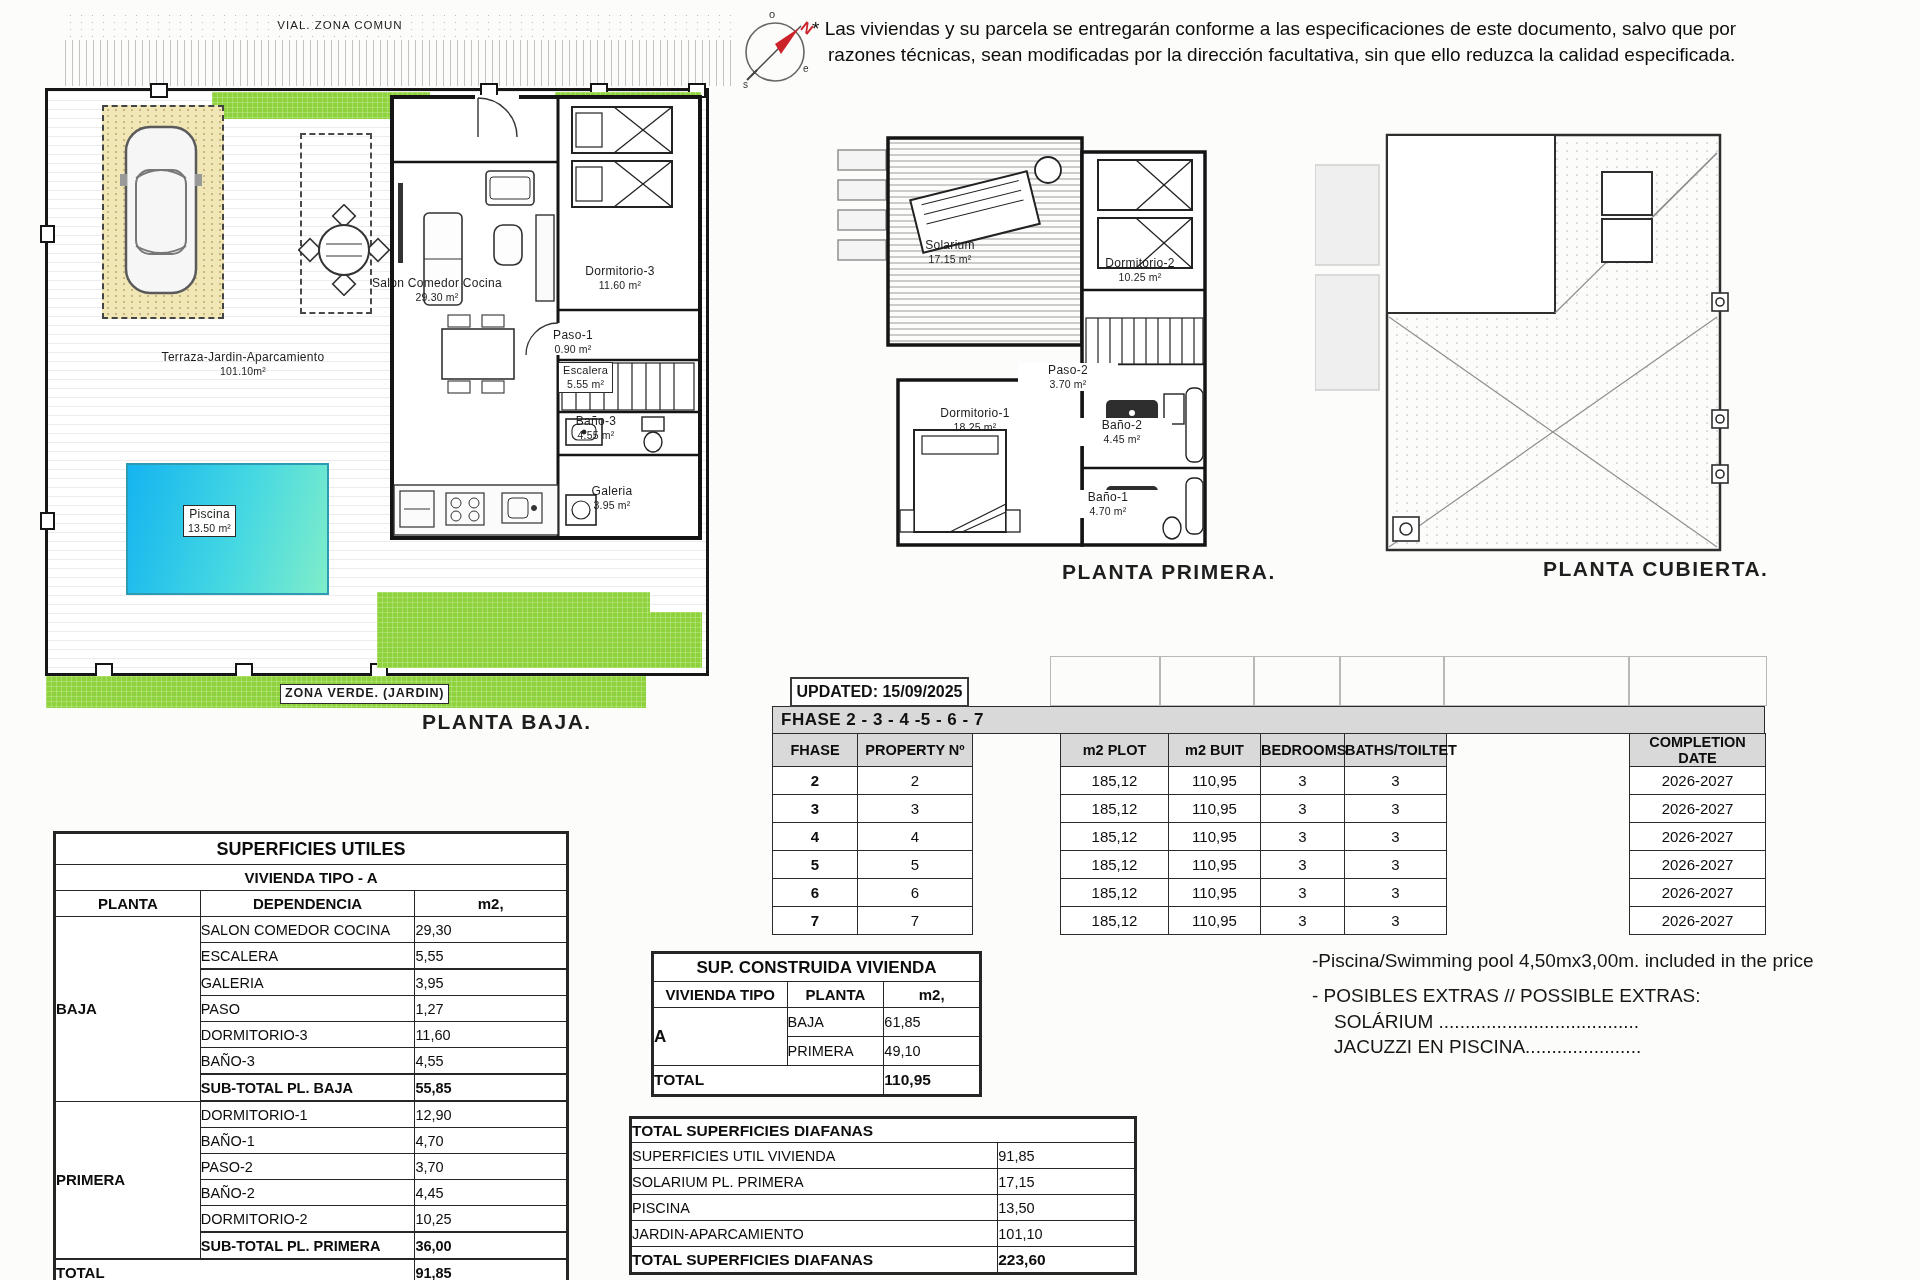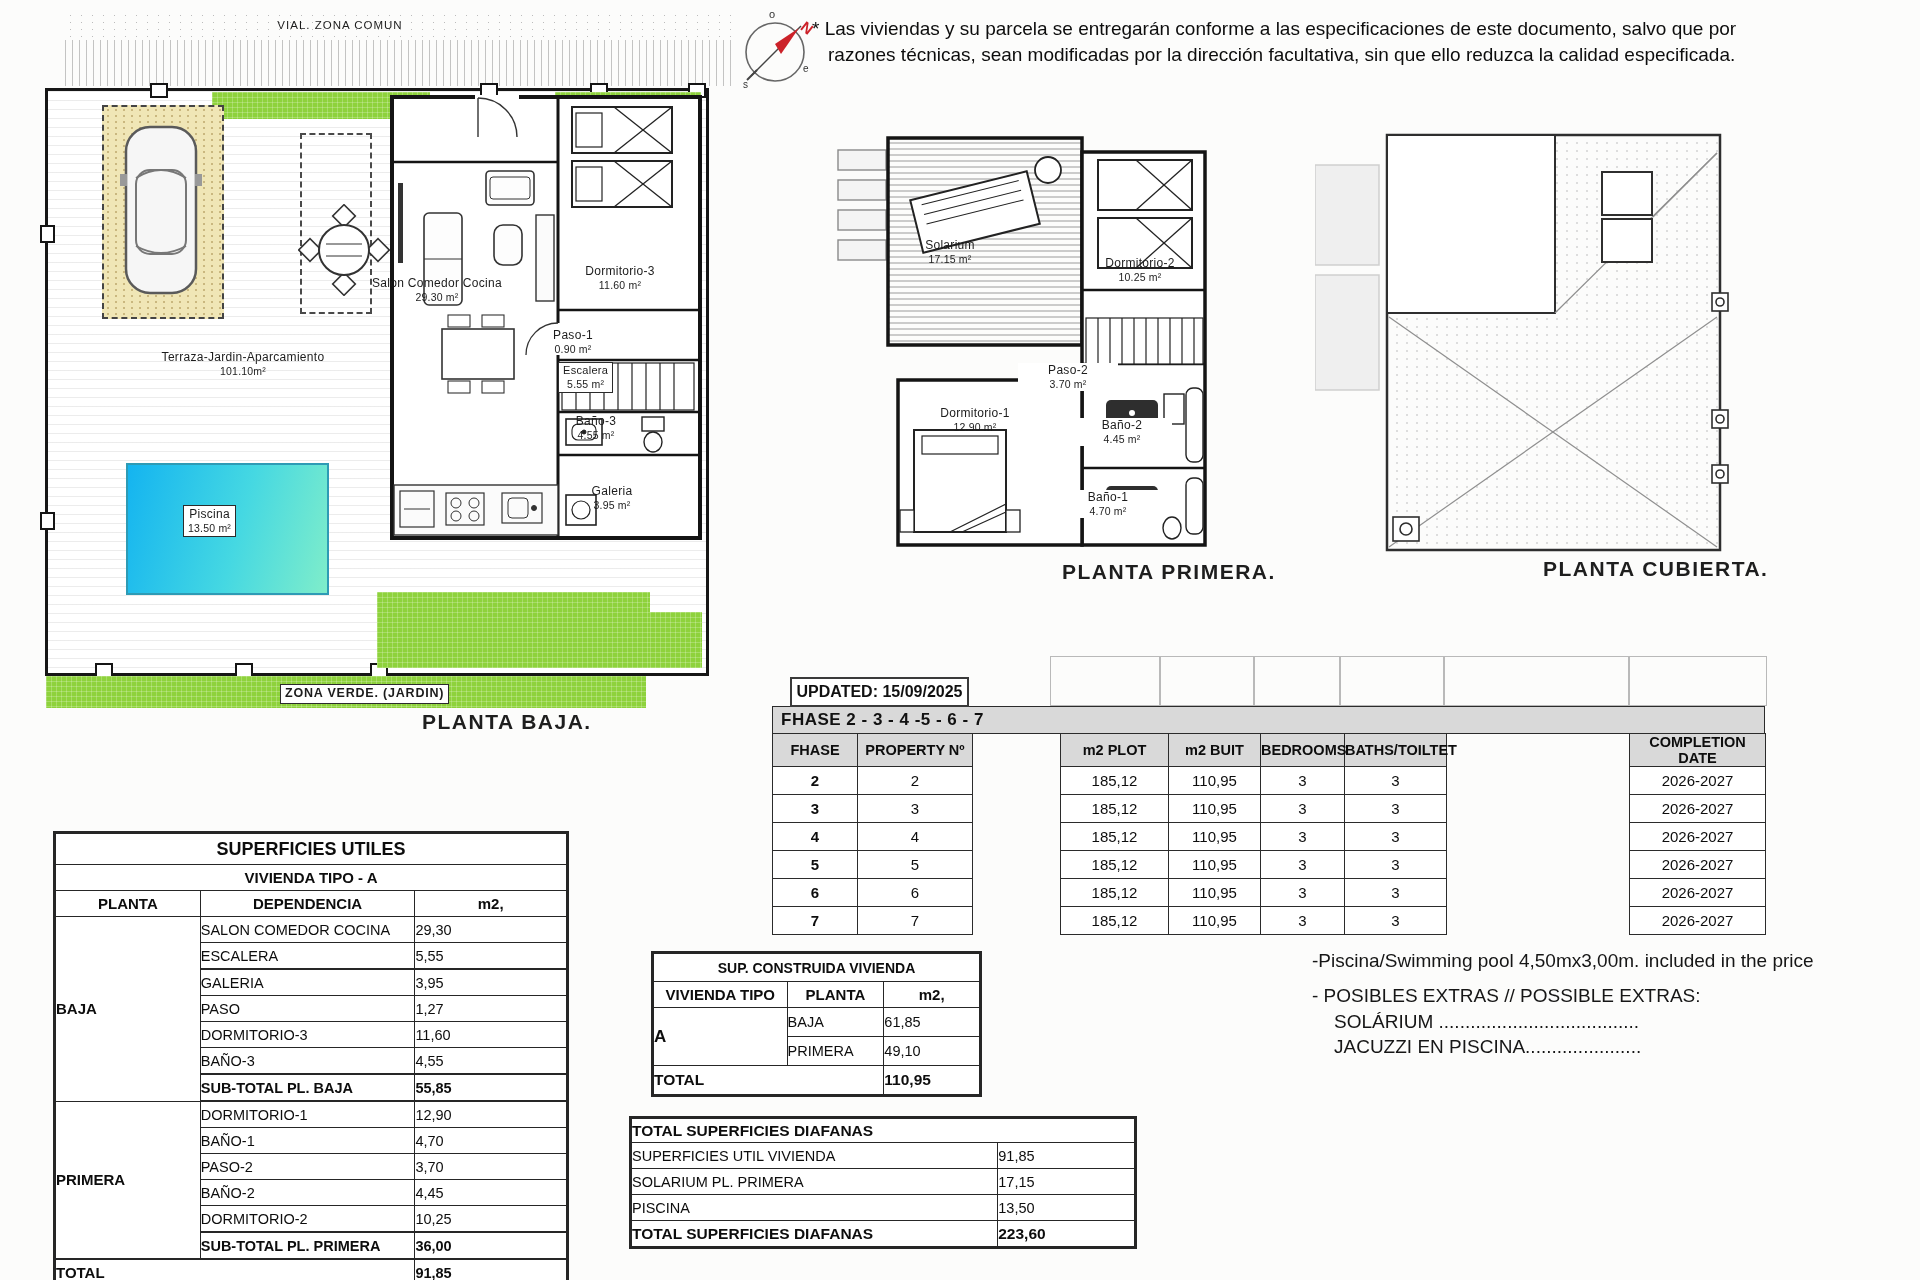--- a/index.html
+++ b/index.html
@@ -318,21 +318,21 @@
     <div class="lbl" style="left:260px;top:156px;width:140px">
       <div>Dormitorio-2</div>
       <div class="ar">10.25 m²</div>
     </div>
     <div class="lbl" style="left:208px;top:263px;width:100px;background:#fff">
       <div>Paso-2</div>
       <div class="ar">3.70 m²</div>
     </div>
     <div class="lbl" style="left:95px;top:306px;width:140px">
       <div>Dormitorio-1</div>
-      <div class="ar">12.90 m²</div>
+      <div class="ar">18.25 m²</div>
     </div>
     <div class="lbl" style="left:262px;top:318px;width:100px;background:#fff">
       <div>Baño-2</div>
       <div class="ar">4.45 m²</div>
     </div>
     <div class="lbl" style="left:248px;top:390px;width:100px;background:#fff">
       <div>Baño-1</div>
       <div class="ar">4.70 m²</div>
     </div>
     <div class="ptitle" style="left:252px;top:460px">PLANTA PRIMERA.</div>
@@ -563,21 +563,21 @@
     </table>
 
   <table class="abs spec ol2" style="left:653px;top:953px;width:327px">
     <colgroup>
         <col style="width:134px">
         <col style="width:97px">
         <col style="width:96px">
       </colgroup>
     <tbody>
         <tr>
-          <td colspan="3" class="tt" style="font-size:14px;height:27px">SUP. CONSTRUIDA VIVIENDA</td>
+          <td colspan="3" class="tt" style="font-size:17px;height:27px">SUP. CONSTRUIDA VIVIENDA</td>
         </tr>
     <tr>
       <td class="hd">VIVIENDA TIPO</td>
       <td class="hd">PLANTA</td>
       <td class="hd">m2,</td>
     </tr>
     <tr style="height:29px">
       <td rowspan="2" class="c b" style="font-size:17px">A</td>
       <td class="c">BAJA</td>
       <td class="c">61,85</td>
@@ -608,20 +608,24 @@
         </tr>
     <tr>
           <td>SOLARIUM PL. PRIMERA</td>
           <td class="c">17,15</td>
         </tr>
     <tr>
           <td>PISCINA</td>
           <td class="c">13,50</td>
         </tr>
     <tr>
+          <td>JARDIN-APARCAMIENTO</td>
+          <td class="c">101,10</td>
+        </tr>
+    <tr>
       <td class="c b" style="font-size:15.5px">TOTAL SUPERFICIES DIAFANAS</td>
       <td class="c b" style="font-size:15.5px">223,60</td>
     </tr>
   </tbody>
     </table>
 
   <div class="abs notes" style="left:1312px;top:950px;width:560px">
     <div>-Piscina/Swimming pool 4,50mx3,00m. included in the price</div>
     <div style="margin-top:13px">- POSIBLES EXTRAS // POSSIBLE EXTRAS:</div>
     <div style="margin-top:4px;padding-left:22px">SOLÁRIUM ......................................</div>

